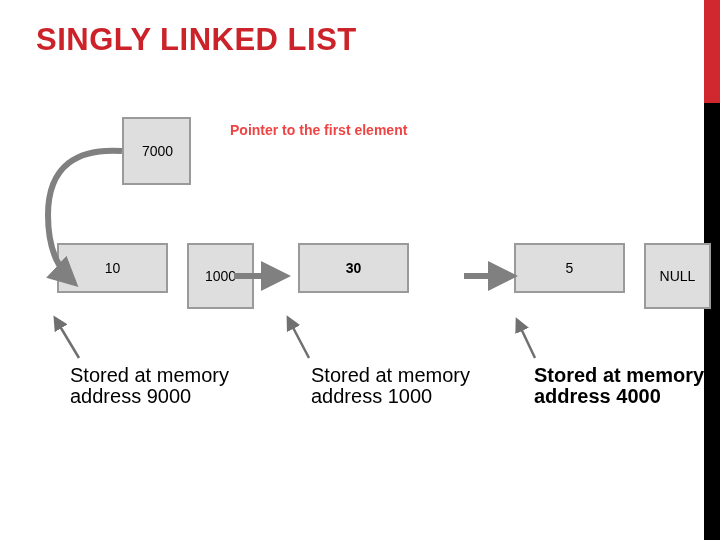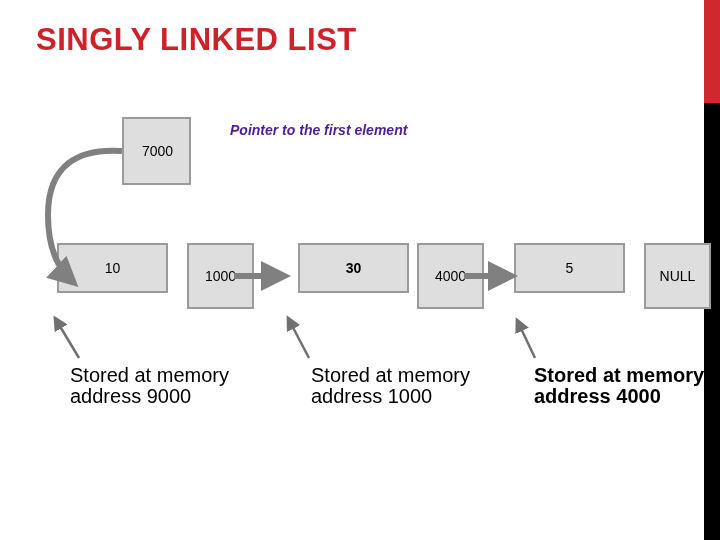--- a/index.html
+++ b/index.html
@@ -83,23 +83,22 @@
   .n3-data { left: 514px; top: 243px; }
   .n3-ptr  { left: 624px; top: 243px; }
 
   
   .pointer-label {
     position: absolute;
     left: 230px;
     top: 122px;
     font-size: 14px;
     font-weight: bold;
-    color: #4c1d95;
+    color: #ef4444;
     white-space: nowrap;
-    font-style: italic;
   }
 
   .caption {
     position: absolute;
     font-size: 20px;
     color: #000000;
     line-height: 21px;
     white-space: nowrap;
   }
   .caption-1 { left: 70px;  top: 365px; }
@@ -127,21 +126,20 @@
   <div class="slide-title">SINGLY LINKED LIST</div>
 
   <div class="cell head-box">7000</div>
 
   <div class="pointer-label">Pointer to the first element</div>
 
   <div class="cell node-data n1-data">10</div>
   <div class="cell node-ptr  n1-ptr">1000</div>
 
   <div class="cell node-data n2-data">30</div>
-  <div class="cell node-ptr  n2-ptr">4000</div>
 
   <div class="cell node-data n3-data">5</div>
   <div class="cell node-ptr  n3-ptr">NULL</div>
 
   <div class="caption caption-1">
     <div>Stored at memory</div>
     <div>address 9000</div>
   </div>
   <div class="caption caption-2">
     <div>Stored at memory</div>

